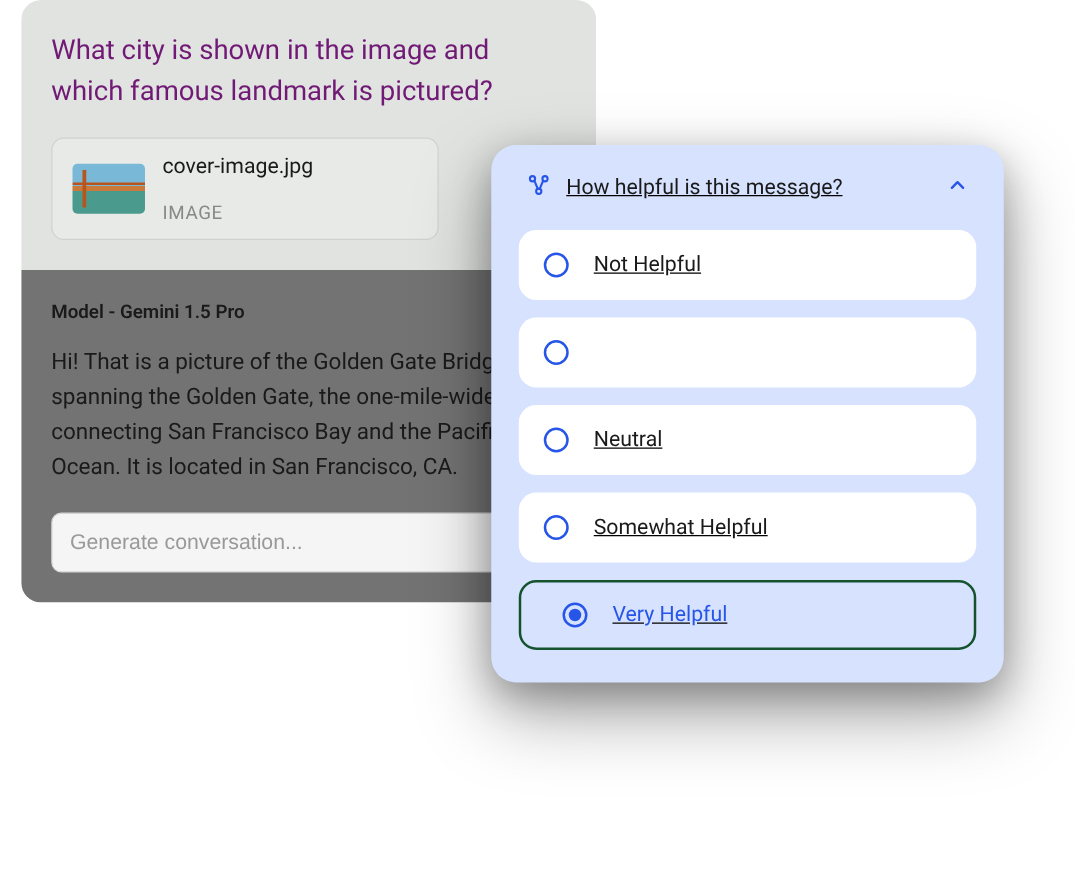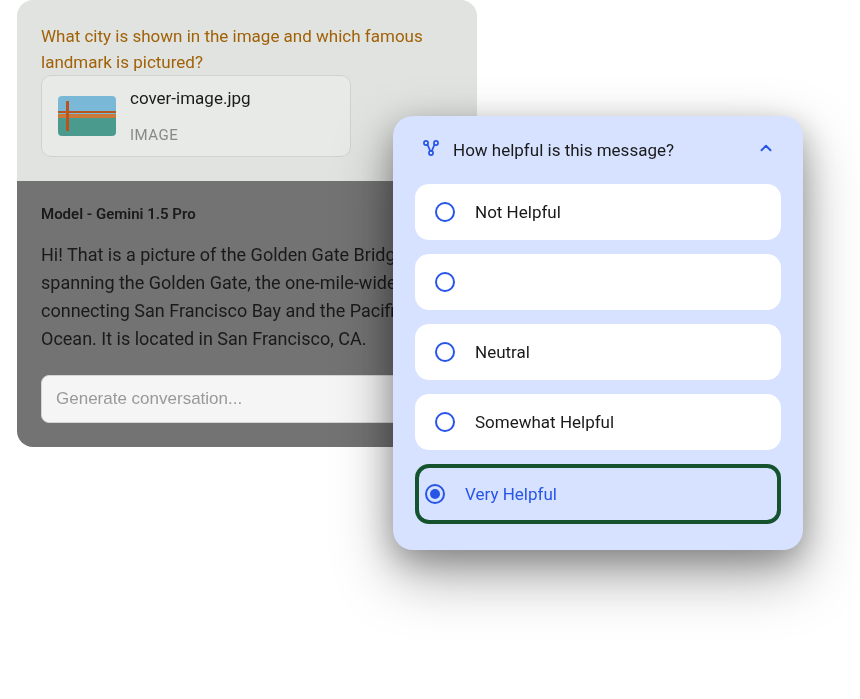--- a/index.html
+++ b/index.html
@@ -28,23 +28,24 @@
       background: #e1e3e1;
       padding: 24px 24px 24px 24px;
     }
     .section-label {
       font-size: 15px;
       font-weight: 600;
       color: #1a1a1a;
       margin-bottom: 18px;
     }
     .user-message {
-      font-size: 17px;
+      font-size: 22px;
       line-height: 1.5;
-      color: #a16207;
+      color: #701a75;
+      margin-bottom: 20px;
     }
     .attachment {
       display: flex;
       align-items: center;
       gap: 14px;
       background: #e8eae8;
       border: 1px solid #d0d2d0;
       border-radius: 10px;
       padding: 12px 16px;
       width: 310px;
@@ -129,20 +130,21 @@
     }
     .rating-card {
       position: absolute;
       left: 393px;
       top: 116px;
       width: 410px;
       background: #d6e2ff;
       border-radius: 20px;
       padding: 22px 22px 26px 22px;
       box-shadow: 0 25px 60px rgba(0,0,0,0.35), 0 10px 30px rgba(0,0,0,0.25);
+      text-decoration: underline;
     }
     .rating-header {
       display: flex;
       align-items: center;
       gap: 12px;
       margin-bottom: 22px;
       padding: 0 6px;
     }
     .rating-icon {
       color: #2755e8;
@@ -164,22 +166,22 @@
       display: flex;
       align-items: center;
       gap: 20px;
       background: #ffffff;
       border-radius: 14px;
       padding: 18px 20px;
       cursor: pointer;
     }
     .rating-option.selected {
       background: transparent;
-      border: 4px solid #14532d;
-      padding: 16px 6px;
+      border: 2px solid #14532d;
+      padding: 16px 33px;
     }
     .radio-circle {
       width: 20px;
       height: 20px;
       border: 2px solid #2755e8;
       border-radius: 50%;
       display: flex;
       align-items: center;
       justify-content: center;
       flex-shrink: 0;

